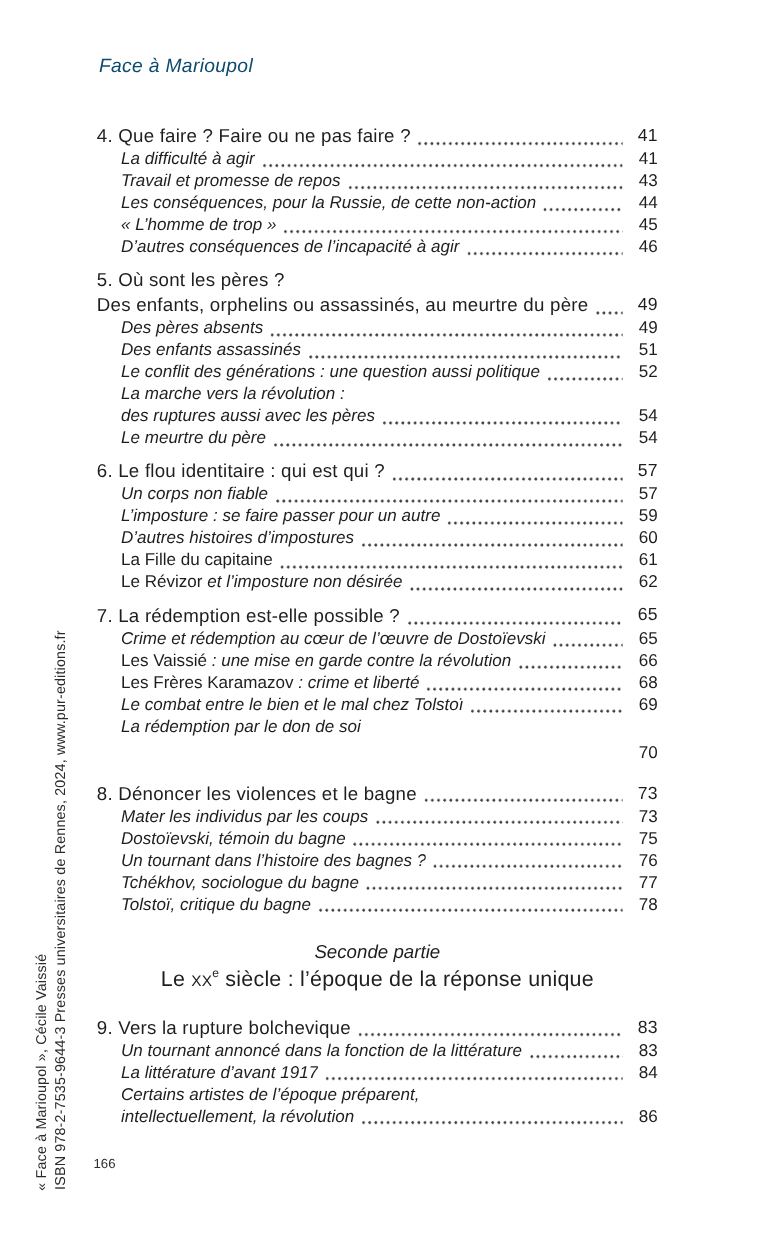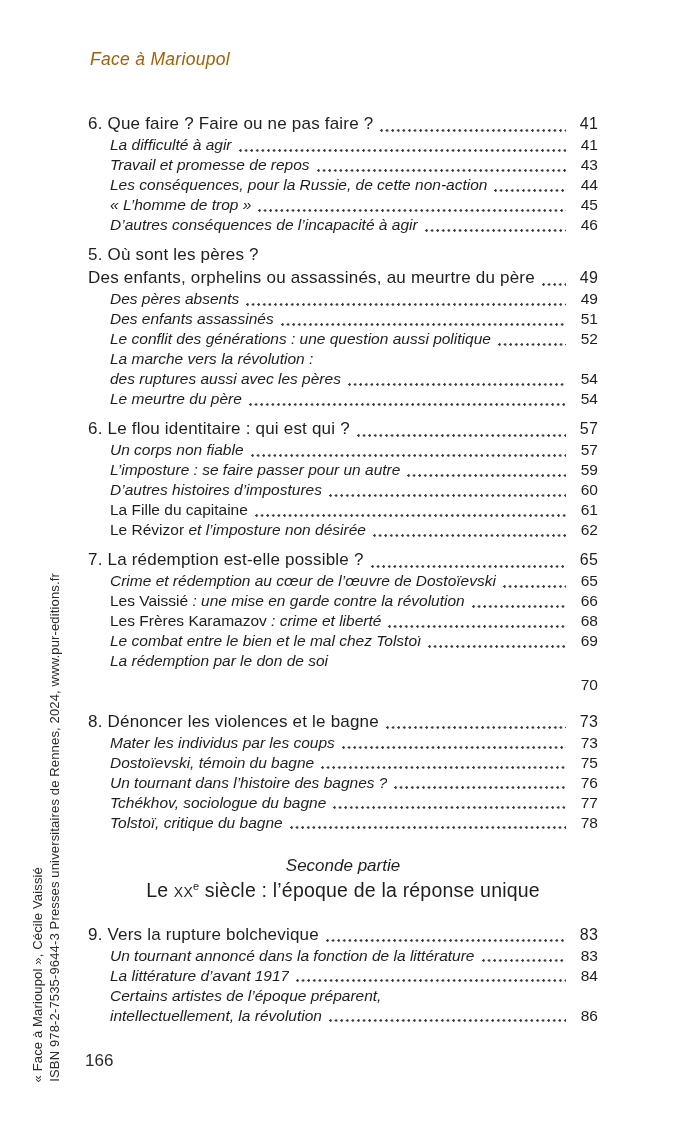--- a/index.html
+++ b/index.html
@@ -13,21 +13,21 @@
     font-family:"Liberation Sans", sans-serif;
     color:var(--ink);
     position:relative;
     overflow:hidden;
   }
   .page{position:absolute;inset:0;}
 
   
   .running-header{
     position:absolute;left:90px;top:49px;
-    font-style:italic;font-size:17.5px;letter-spacing:.3px;color:#a16207;
+    font-style:italic;font-size:17.5px;letter-spacing:.3px;color:#0c4a6e;
   }
 
   
   .sidebar-line{
     position:absolute;bottom:63px;
     writing-mode:vertical-rl;transform:rotate(180deg);
     font-size:13px;letter-spacing:.15px;color:#2a2a2a;white-space:nowrap;
   }
   .sidebar-line.l1{left:30px;}
   .sidebar-line.l2{left:47px;}
@@ -52,35 +52,35 @@
   .toc-row.heading .pagenum{font-size:16px;}
 
   
   .part-break{margin:22px 0 19px;text-align:center;}
   .part-line1{font-style:italic;font-size:17px;line-height:22px;}
   .part-line2{font-size:19.5px;line-height:27px;letter-spacing:.2px;}
   .part-line2 .sc{font-variant:small-caps;}
   .part-line2 sup{font-size:11px;line-height:0;}
 
   
-  .folio{position:absolute;left:85px;top:1051px;font-size:17px;color:#2b2b2b;}
+  .folio{position:absolute;left:85px;top:1051px;font-size:12px;color:#2b2b2b;}
 </style>
 </head>
 <body>
 
 <div class="page">
   <div class="running-header">Face à Marioupol</div>
 
   <div class="sidebar-line l1">« Face à Marioupol », Cécile Vaissié</div>
   <div class="sidebar-line l2">ISBN 978-2-7535-9644-3 Presses universitaires de Rennes, 2024, www.pur-editions.fr</div>
 
   <div class="toc">
       <div class="chapter">
         <div class="toc-row heading">
-          <span class="txt"><span class="seg">6. Que faire ? Faire ou ne pas faire ?</span></span>
+          <span class="txt"><span class="seg">4. Que faire ? Faire ou ne pas faire ?</span></span>
           <span class="leader"></span>
           <span class="pagenum">41</span>
         </div>
         <div class="toc-row indent" style="padding-left: 22px;">
           <span class="txt"><span class="seg it">La difficulté à agir</span></span>
           <span class="leader"></span>
           <span class="pagenum">41</span>
         </div>
         <div class="toc-row indent" style="padding-left: 22px;">
           <span class="txt"><span class="seg it">Travail et promesse de repos</span></span>

